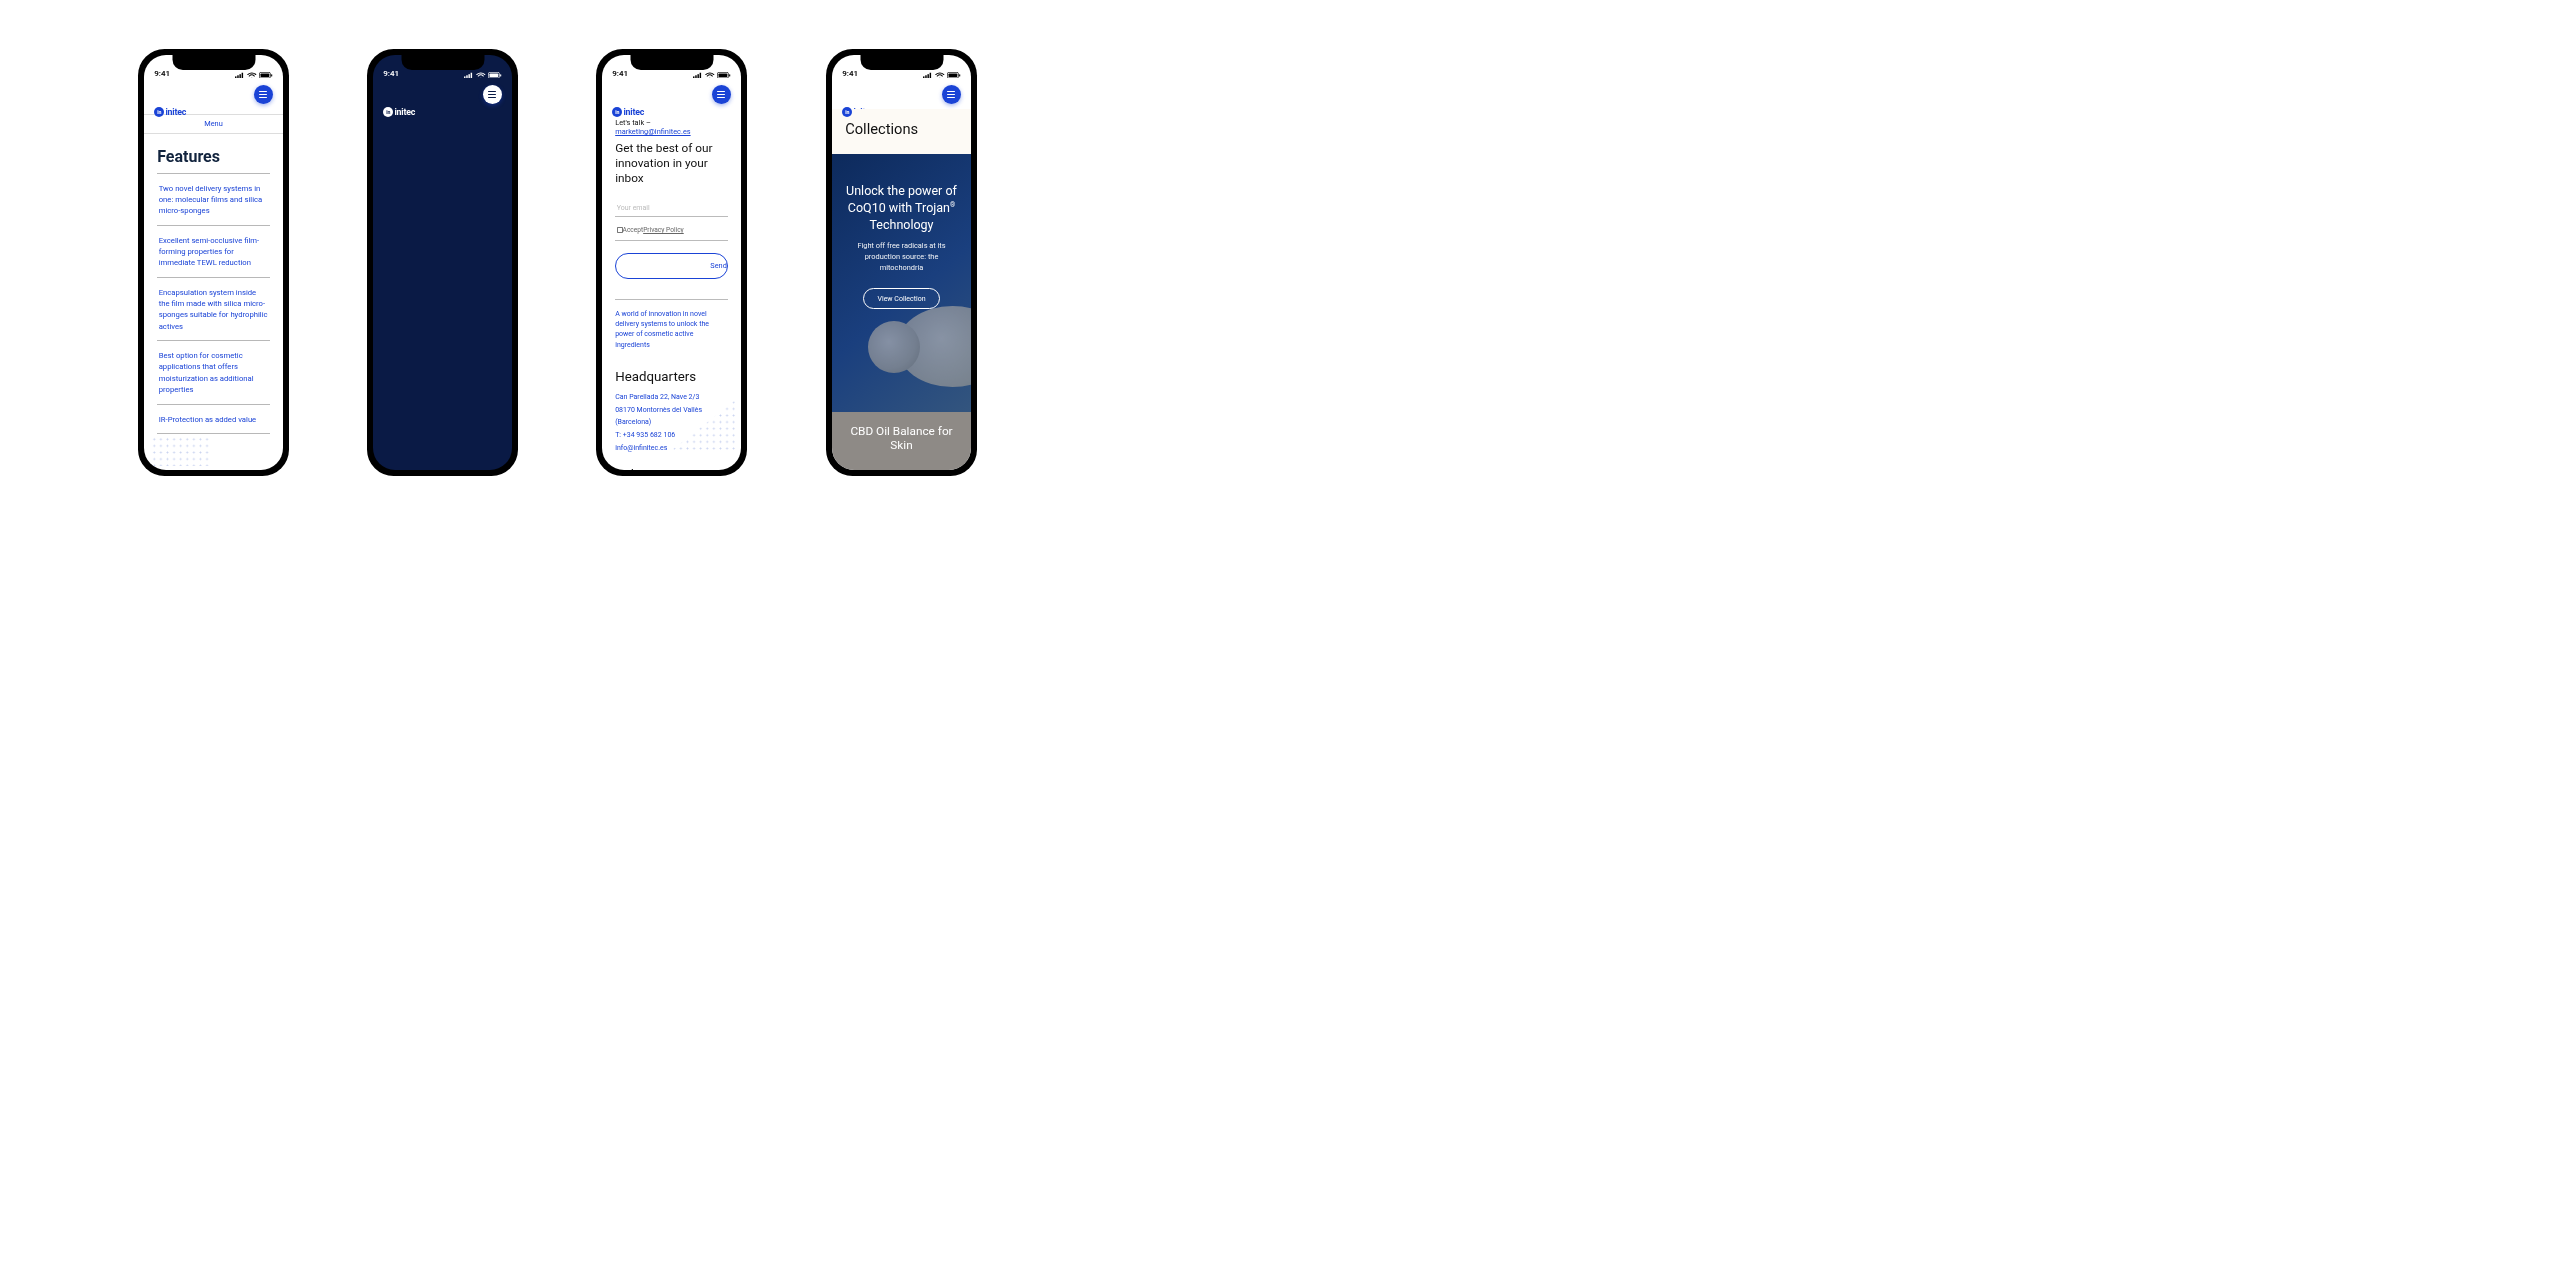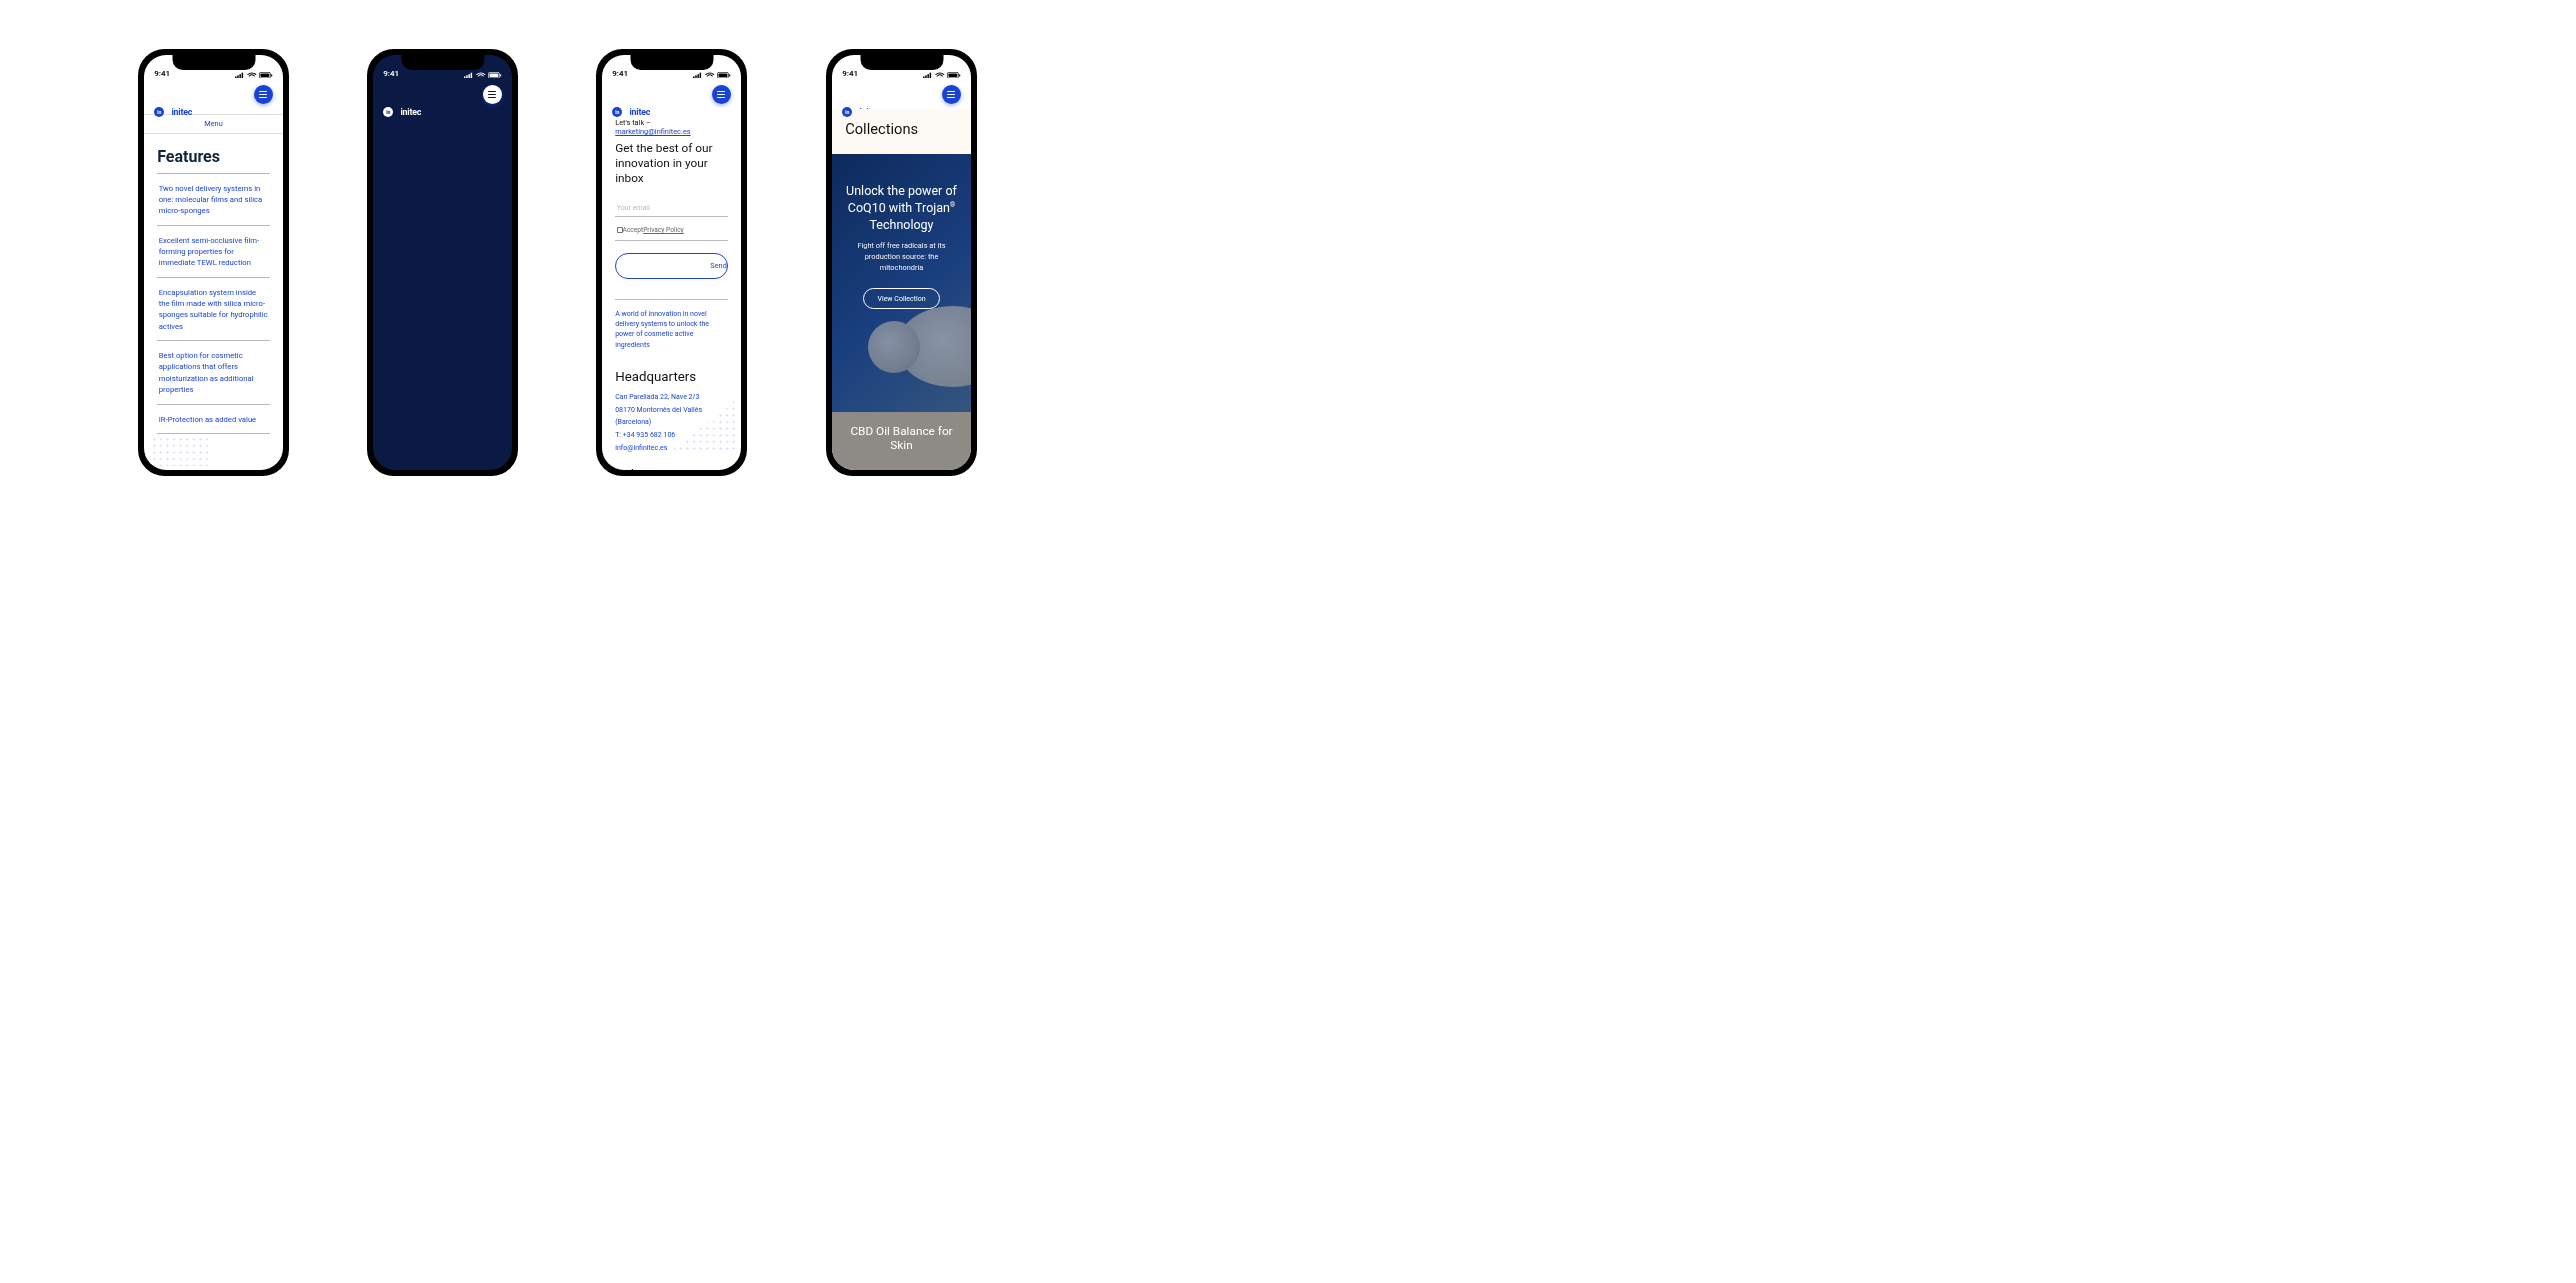--- a/index.html
+++ b/index.html
@@ -71,21 +71,21 @@
   .status-right { display: flex; gap: 2.2px; align-items: center; }
   .sig svg, .wifi svg, .bat svg { display: block; }
 
   .header {
     height: 29.5px;
     display: flex;
     align-items: center;
     justify-content: space-between;
     padding: 0 10.3px;
   }
-  .logo { display: flex; align-items: flex-start; gap: 7px; margin-top: 35px; }
+  .logo { display: flex; align-items: flex-start; gap: 1px; margin-top: 35px; }
   .logo-ball {
     width: 10.3px; height: 10.3px; border-radius: 50%;
     background: #1a43d6;
     display: flex; align-items: center; justify-content: center;
     color: #fff; font-size: 5.9px; font-weight: 700;
     position: relative;
   }
   .logo-ball.white { background: #fff; color: #0a1a45; }
   .logo-ball::before {
     content: "in";

